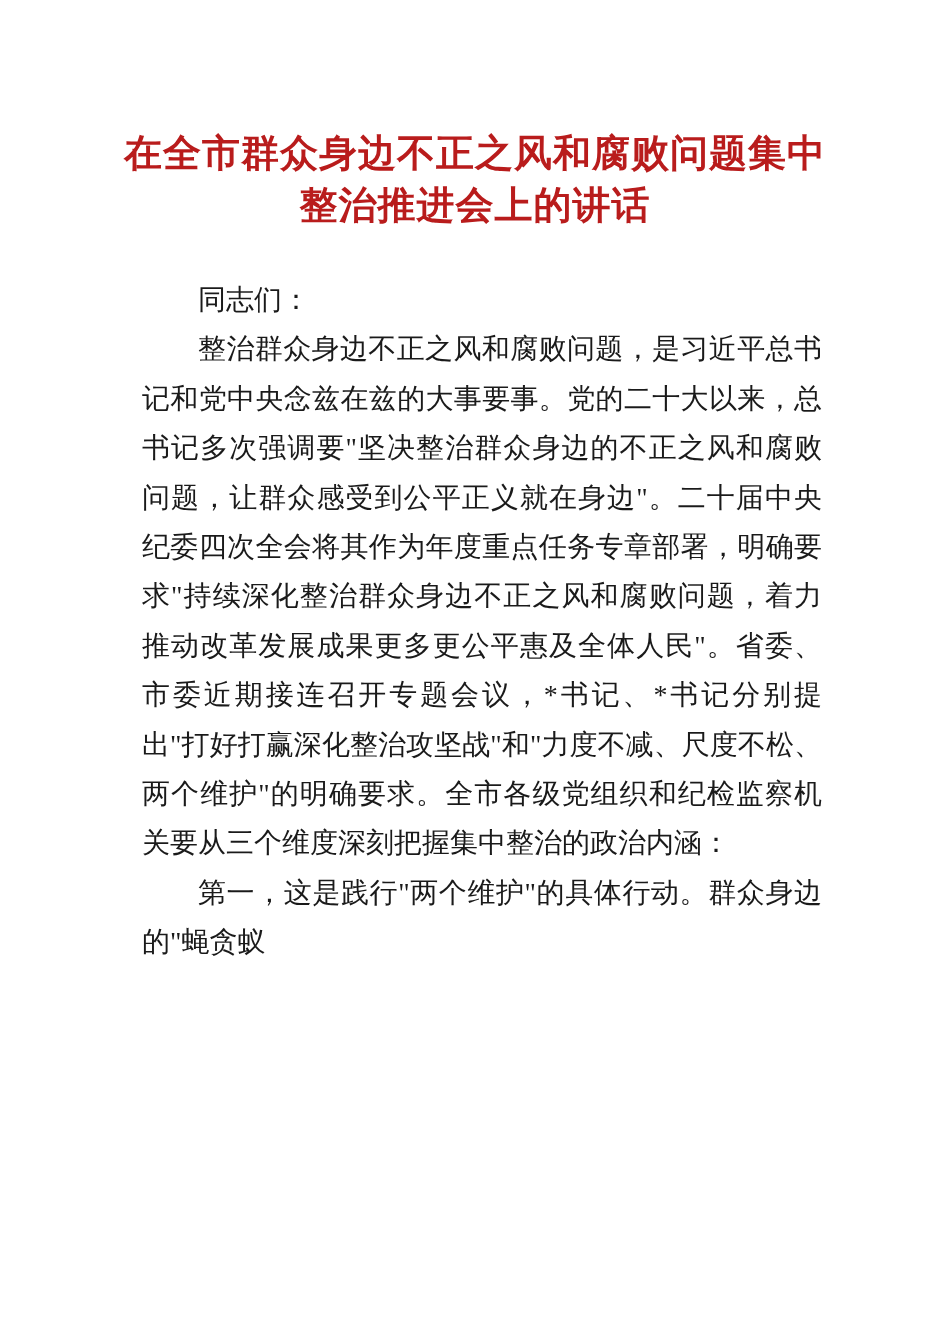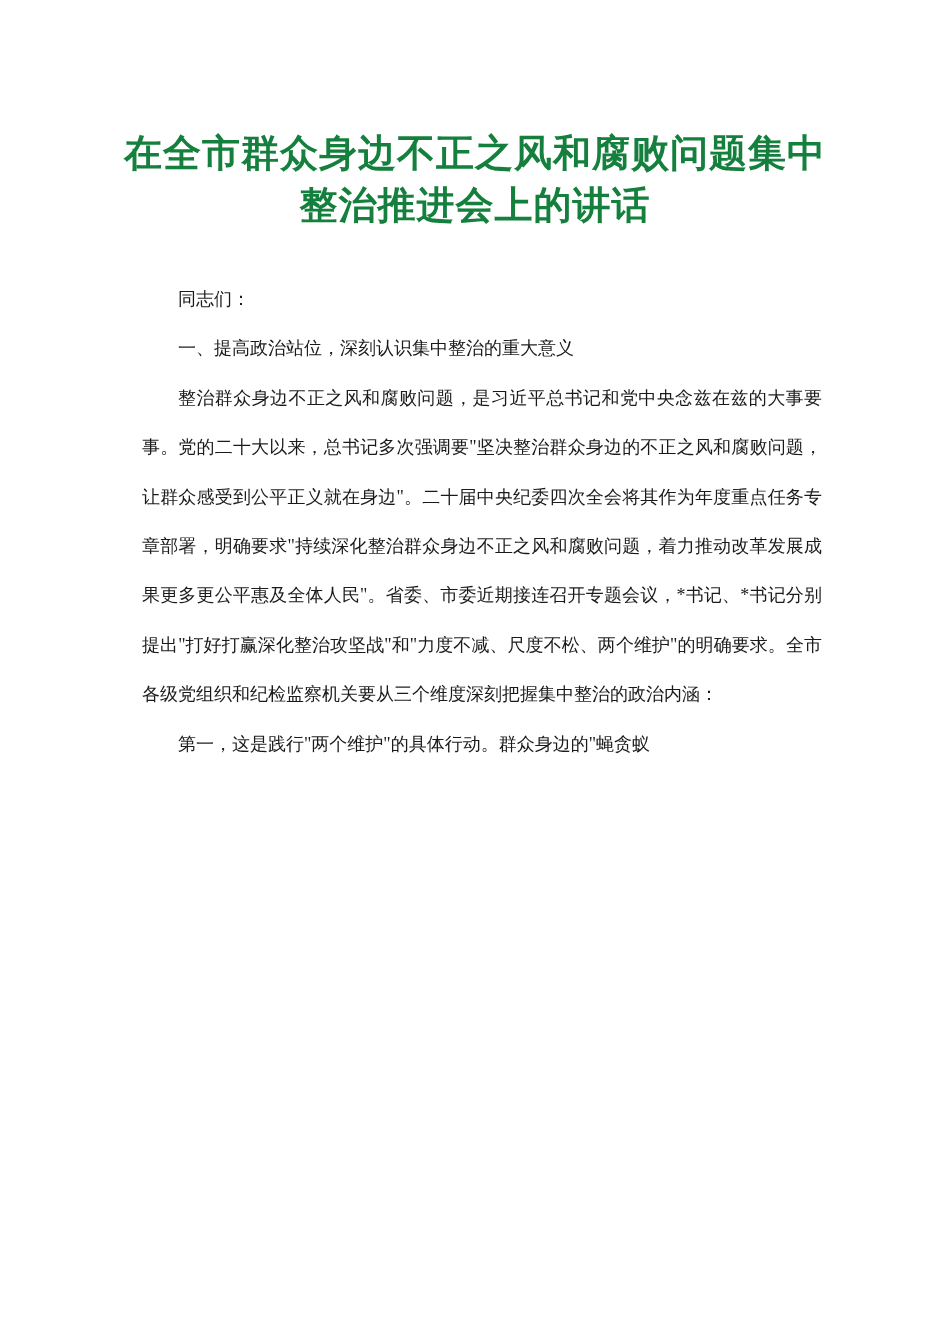--- a/index.html
+++ b/index.html
@@ -15,42 +15,41 @@
     overflow: hidden;
   }
   .doc-title {
     margin: 127px auto 0 auto;
     width: 730px;
     font-family: "Liberation Sans", sans-serif;
     font-weight: bold;
     font-size: 38px;
     line-height: 52px;
     text-align: center;
-    color: #15803d;
+    color: #b91c1c;
     letter-spacing: 1px;
   }
   .doc-body {
     margin: 44px 0 0 142px;
     width: 680px;
     font-family: "Liberation Serif", serif;
-    font-size: 18px;
+    font-size: 28px;
     line-height: 49.4px;
     text-align: justify;
     color: #1a1a1a;
   }
   .doc-body p {
     margin: 0;
     padding: 0;
     text-indent: 2em;
   }
 </style>
 </head>
 <body>
 
 <div class="page">
   <h1 class="doc-title">在全市群众身边不正之风和腐败问题集中整治推进会上的讲话</h1>
   <div class="doc-body">
     <p>同志们：</p>
-    <p>一、提高政治站位，深刻认识集中整治的重大意义</p>
     <p>整治群众身边不正之风和腐败问题，是习近平总书记和党中央念兹在兹的大事要事。党的二十大以来，总书记多次强调要"坚决整治群众身边的不正之风和腐败问题，让群众感受到公平正义就在身边"。二十届中央纪委四次全会将其作为年度重点任务专章部署，明确要求"持续深化整治群众身边不正之风和腐败问题，着力推动改革发展成果更多更公平惠及全体人民"。省委、市委近期接连召开专题会议，*书记、*书记分别提出"打好打赢深化整治攻坚战"和"力度不减、尺度不松、两个维护"的明确要求。全市各级党组织和纪检监察机关要从三个维度深刻把握集中整治的政治内涵：</p>
     <p>第一，这是践行"两个维护"的具体行动。群众身边的"蝇贪蚁</p>
   </div>
 </div>
 
 </body></html>

